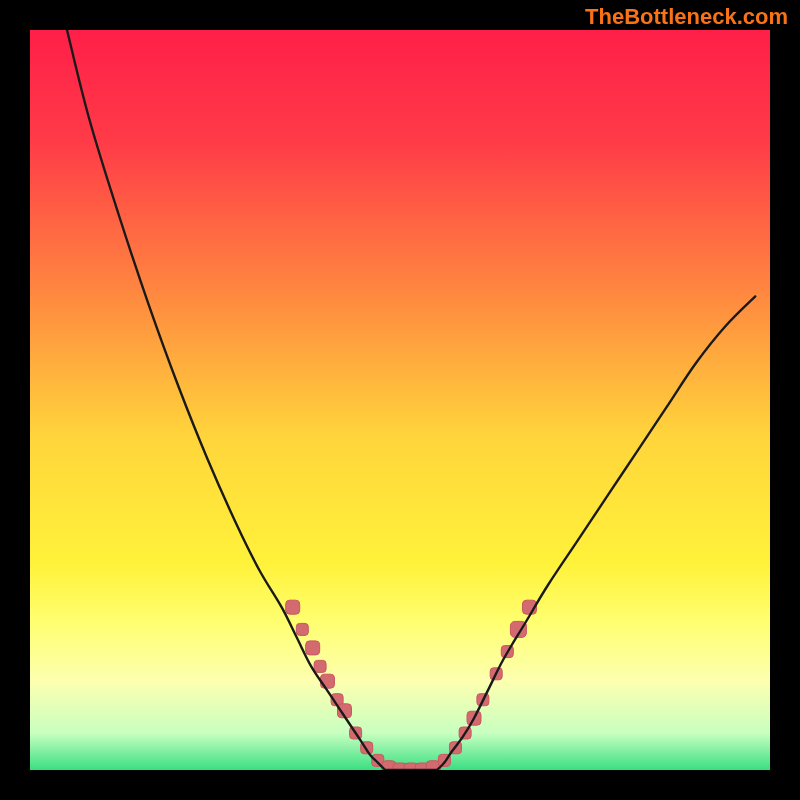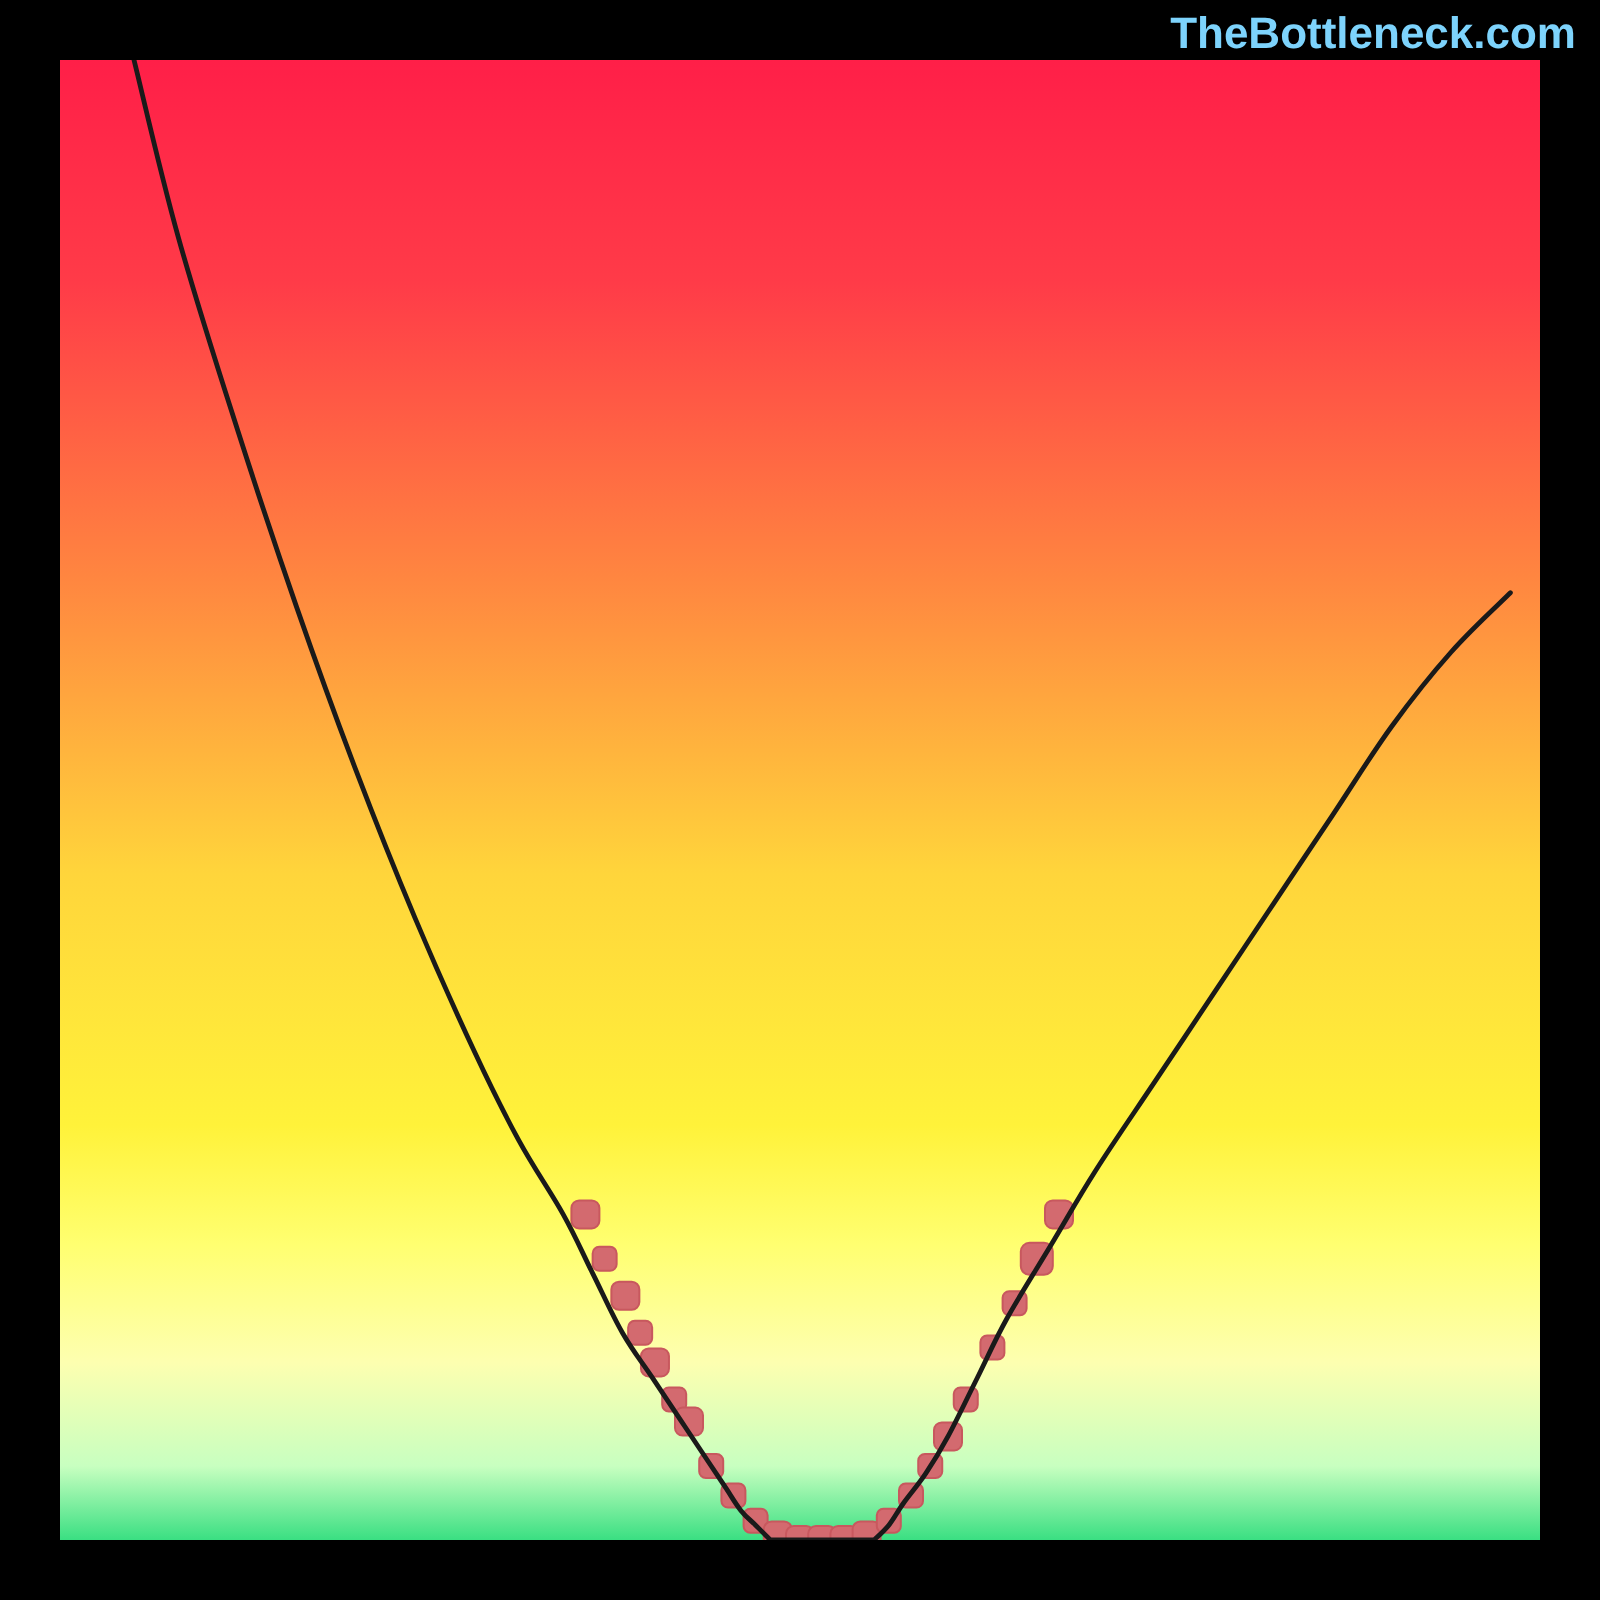--- a/index.html
+++ b/index.html
@@ -31,21 +31,21 @@
     position: absolute;
     left: 0; top: 0;
     width: 100%; height: 100%;
   }
   .watermark {
     position: absolute;
     right: 12px;
     top: 4px;
     font-size: 22px;
     font-weight: 600;
-    color: #7dd3fc;
+    color: #f97316;
   }
   svg.curve {
     position: absolute;
     left: 0; top: 0;
     width: 740px;
     height: 740px;
   }
 </style>
 </head>
 <body>

